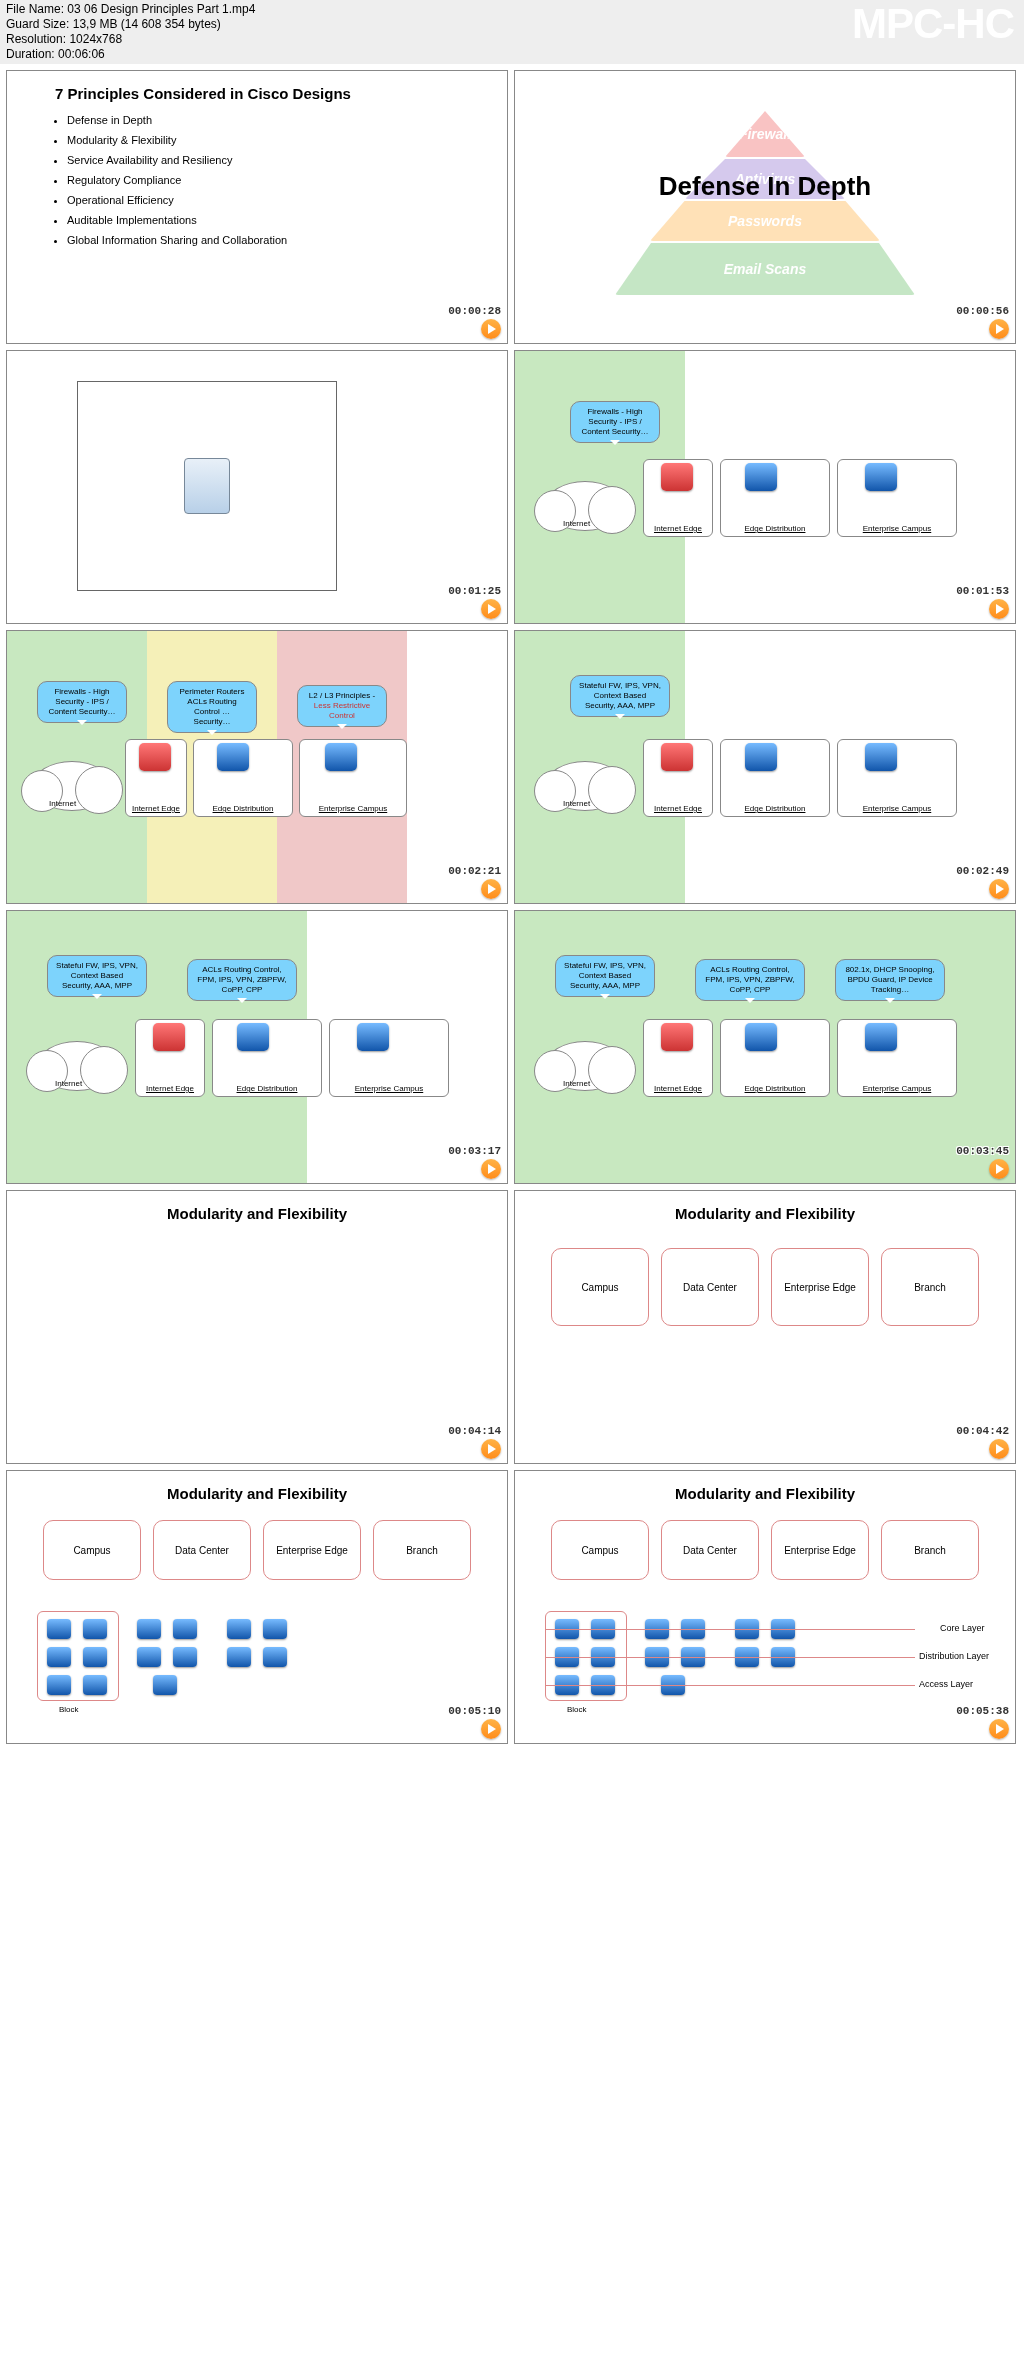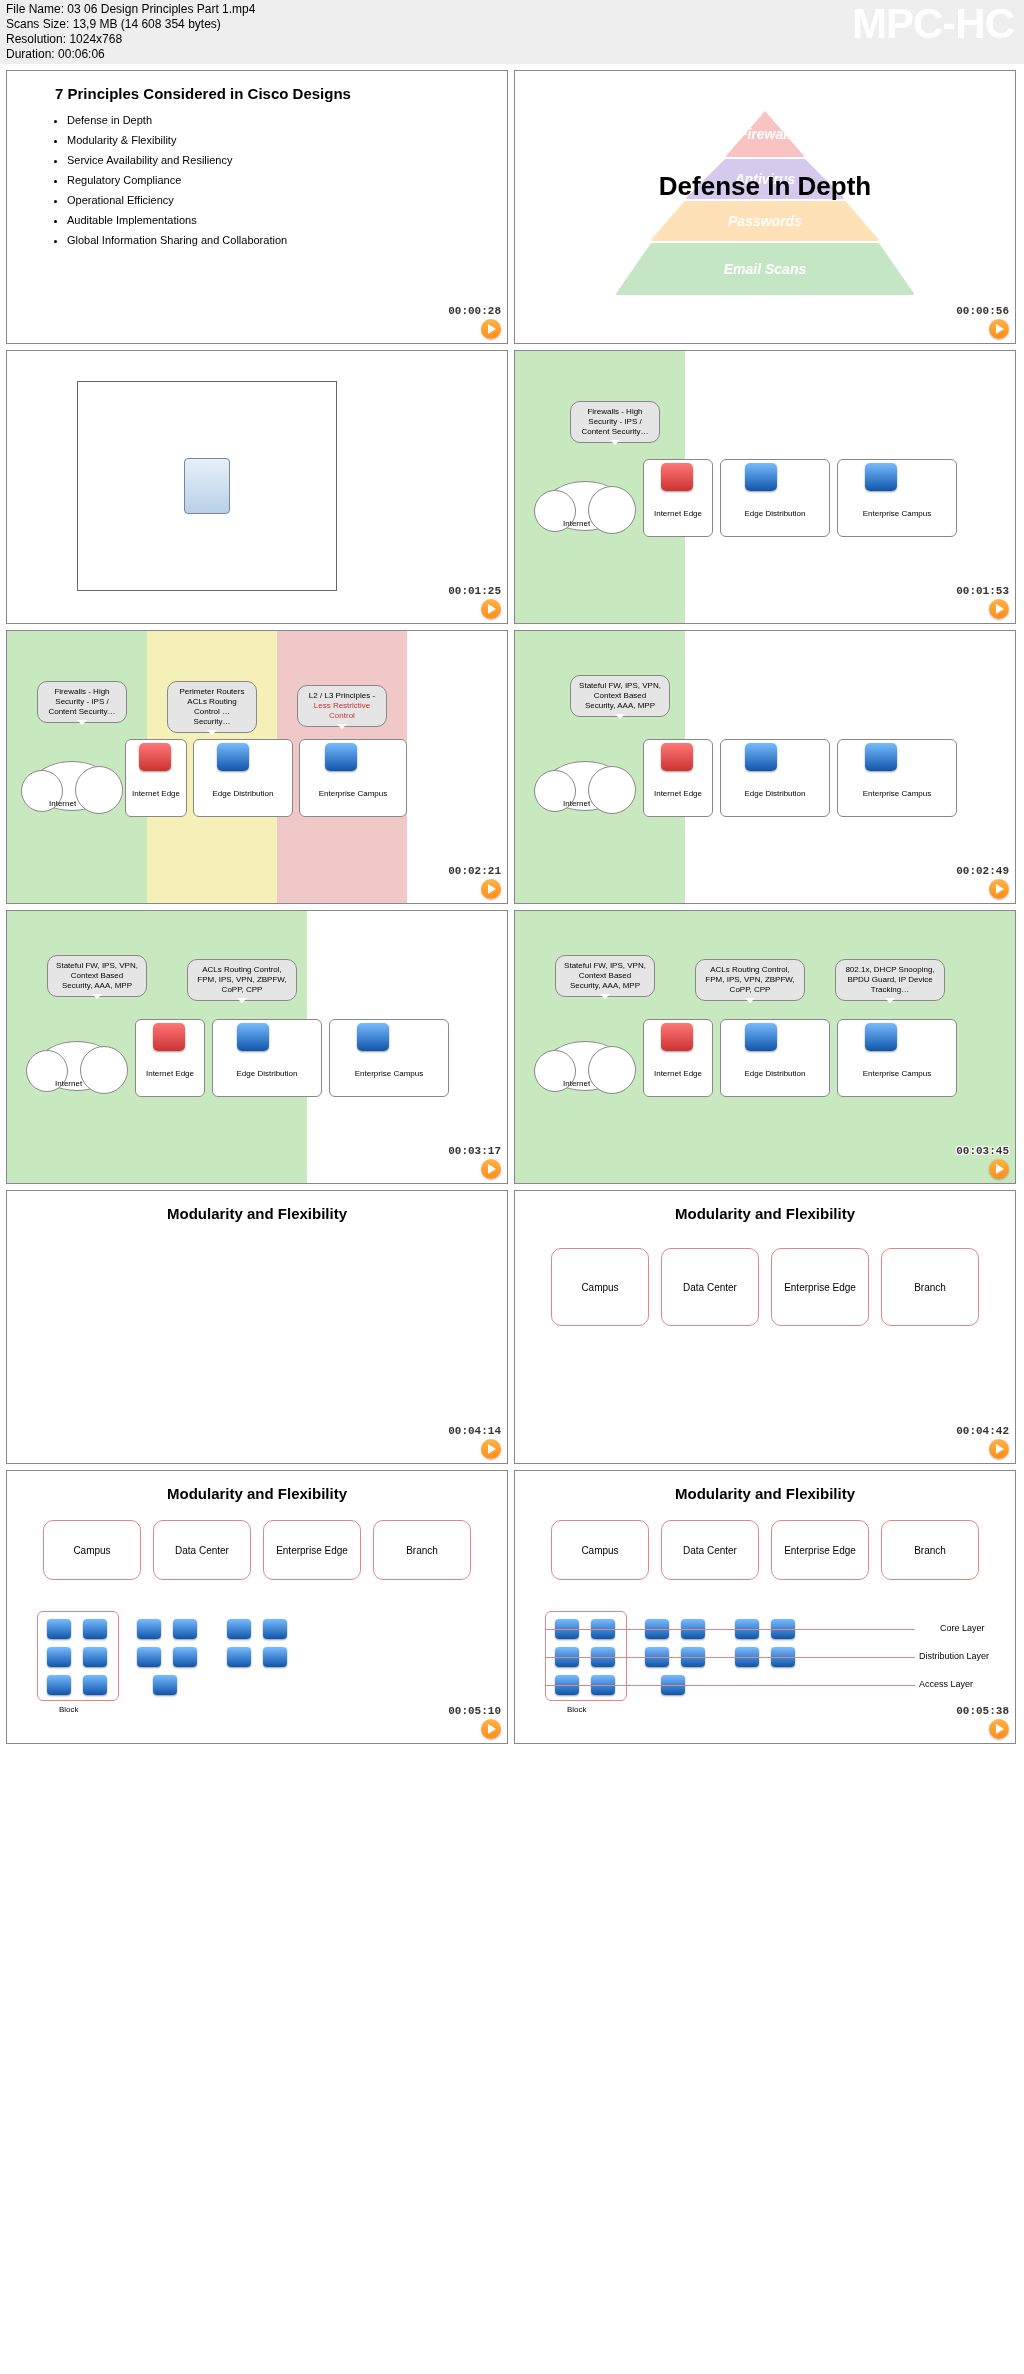--- a/index.html
+++ b/index.html
@@ -25,40 +25,40 @@
 .inner-box { position: absolute; left: 70px; top: 30px; width: 260px; height: 210px; border: 1px solid #666; background: #fff; }
 .chip { width: 46px; height: 56px; background: linear-gradient(#e8f0f8,#b8d0e8); border: 1px solid #789; border-radius: 4px; position: absolute; }
 .zone { position: absolute; top: 0; bottom: 0; }
 .z-green { background: #c8e8c0; }
 .z-yellow { background: #f5f0b8; }
 .z-red { background: #f0c8c8; }
 .cloud { position: absolute; width: 80px; height: 50px; background: #fff; border: 1px solid #888; border-radius: 50%; }
 .cloud::before, .cloud::after { content: ""; position: absolute; background: #fff; border: 1px solid #888; border-radius: 50%; }
 .cloud::before { width: 40px; height: 40px; left: -12px; top: 8px; }
 .cloud::after { width: 46px; height: 46px; right: -12px; top: 4px; }
-.net-box { position: absolute; border: 1px solid #888; border-radius: 6px; background: #fff; font-size: 8px; display: flex; align-items: flex-end; justify-content: center; padding-bottom: 18px; }
+.net-box { position: absolute; border: 1px solid #888; border-radius: 6px; background: #fff; font-size: 8px; display: flex; align-items: flex-end; justify-content: center; padding-bottom: 3px; text-decoration: underline; }
 .dev { position: absolute; width: 32px; height: 28px; border-radius: 5px; box-shadow: 0 1px 2px rgba(0,0,0,.4); }
 .dev-red { background: linear-gradient(#f77,#c33); }
 .dev-blue { background: linear-gradient(#7bf,#15a); }
 .dev-sm { width: 24px; height: 20px; border-radius: 4px; background: linear-gradient(#7bf,#15a); box-shadow: 0 1px 2px rgba(0,0,0,.4); position: absolute; }
-.bubble { position: absolute; background: #e5e5e5; border: 1px solid #888; border-radius: 10px; padding: 5px 7px; font-size: 8px; text-align: center; line-height: 10px; width: 90px; }
+.bubble { position: absolute; background: #7dd3fc; border: 1px solid #888; border-radius: 10px; padding: 5px 7px; font-size: 8px; text-align: center; line-height: 10px; width: 90px; }
 .bubble::after { content: ""; position: absolute; bottom: -8px; left: 50%; transform: translateX(-50%); border: 5px solid transparent; border-top-color: #fff; }
 .mod-box { border: 1.5px solid #d88; border-radius: 10px; width: 98px; height: 78px; display: flex; align-items: center; justify-content: center; font-size: 10px; }
 .mod-row { display: flex; gap: 12px; justify-content: center; margin-top: 18px; }
 .block-group { position: absolute; border: 1px solid #d88; border-radius: 6px; }
 .layer-line { position: absolute; height: 1px; background: #d88; }
 .layer-lbl { position: absolute; font-size: 9px; }
 .net-lbl { position: absolute; font-size: 8px; text-align: left; }
 </style>
 </head>
 <body>
 
 <div class="header">
   <div class="line"><span>File Name:</span> <span>03 06 Design Principles Part 1.mp4</span></div>
-  <div class="line"><span>Scans Size:</span> <span>13,9 MB (14 608 354 bytes)</span></div>
+  <div class="line"><span>Guard Size:</span> <span>13,9 MB (14 608 354 bytes)</span></div>
   <div class="line"><span>Resolution:</span> <span>1024x768</span></div>
   <div class="line"><span>Duration:</span> <span>00:06:06</span></div>
   <div class="watermark">MPC-HC</div>
 </div>
 
 <div class="grid">
 
   <div class="thumb">
     <div class="slide-title">7 Principles Considered in Cisco Designs</div>
     <ul class="bullets">

